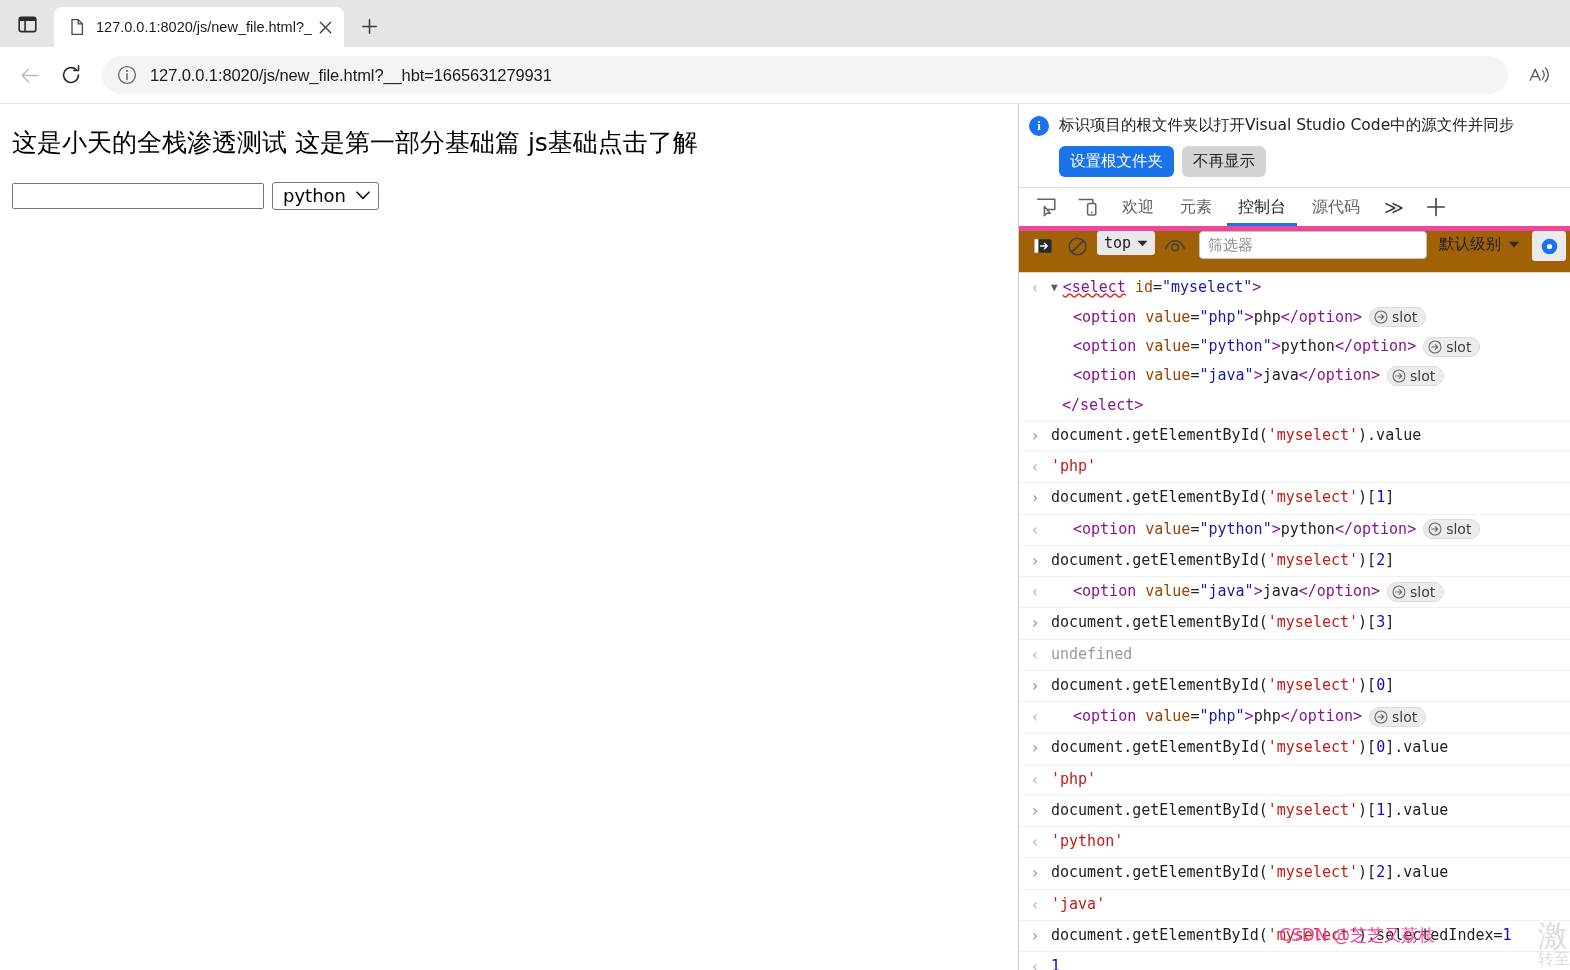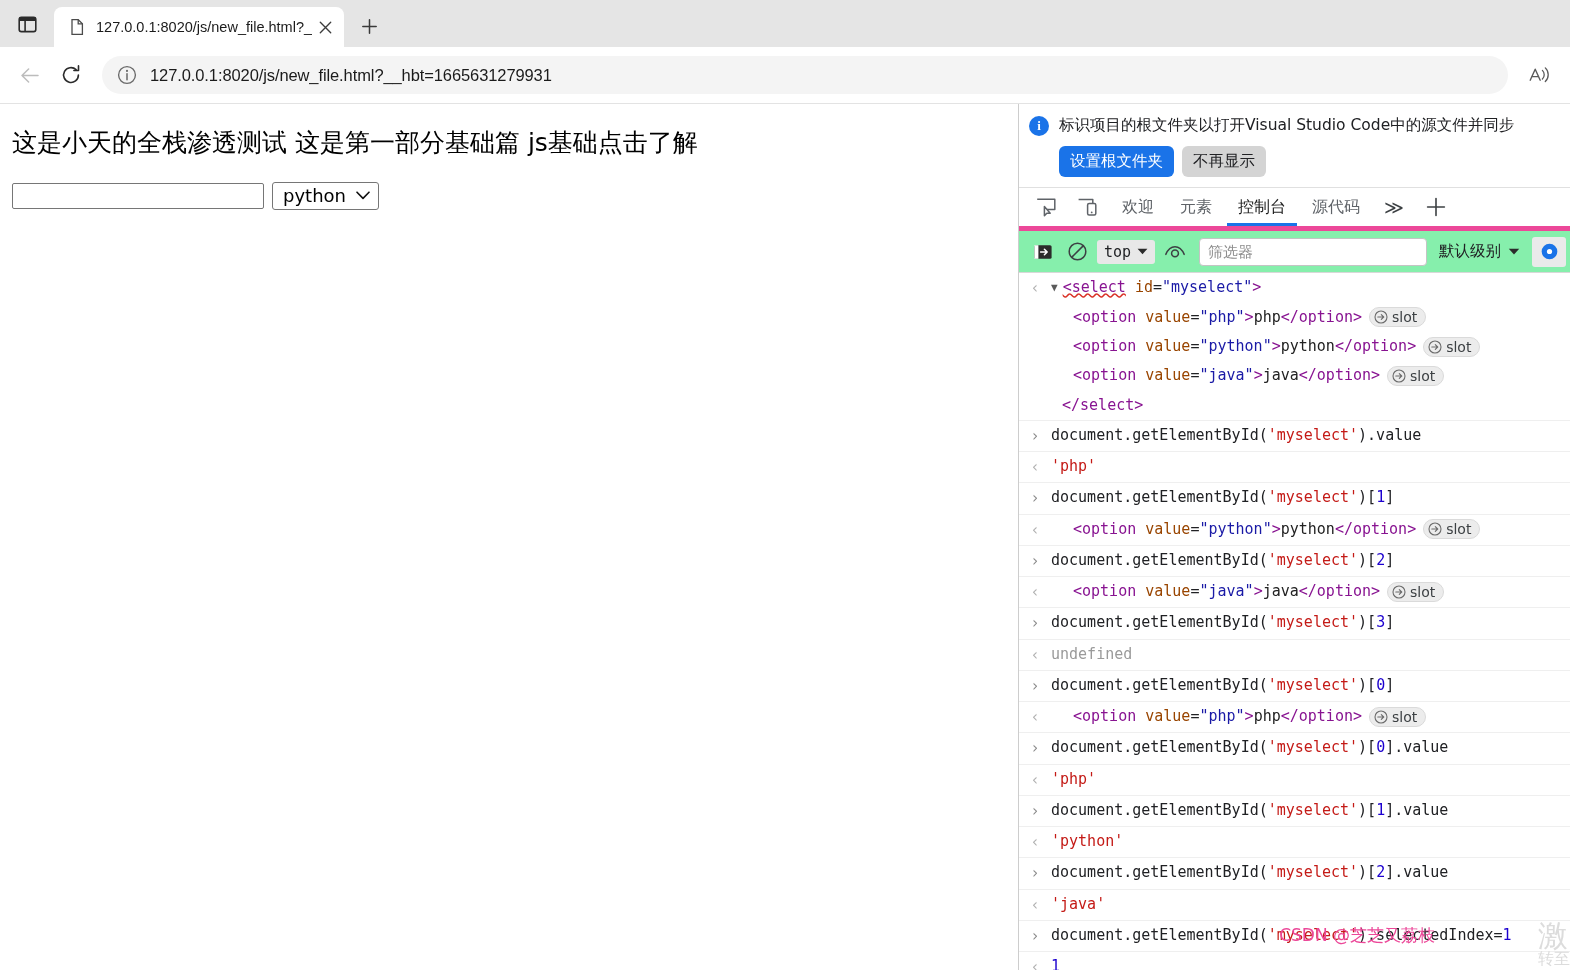--- a/index.html
+++ b/index.html
@@ -236,24 +236,24 @@
   .dt-tab.active::after {
     content: "";
     position: absolute;
     left: 2px; right: 2px; bottom: 0;
     height: 3px;
     background: #1a73e8;
   }
 
   .dt-toolbar {
     display: flex;
-    align-items: center;
+    align-items: flex-start;
     height: 42px;
     border-bottom: 1px solid #d8d8d8;
-    background: #86efac;
+    background: #a16207;
     padding: 0 4px 0 8px;
     gap: 2px;
   }
   .tb-icon {
     width: 32px; height: 30px;
     display: flex; align-items: center; justify-content: center;
     cursor: pointer;
     border-radius: 3px;
     color: #3c4043;
     flex: 0 0 32px;

